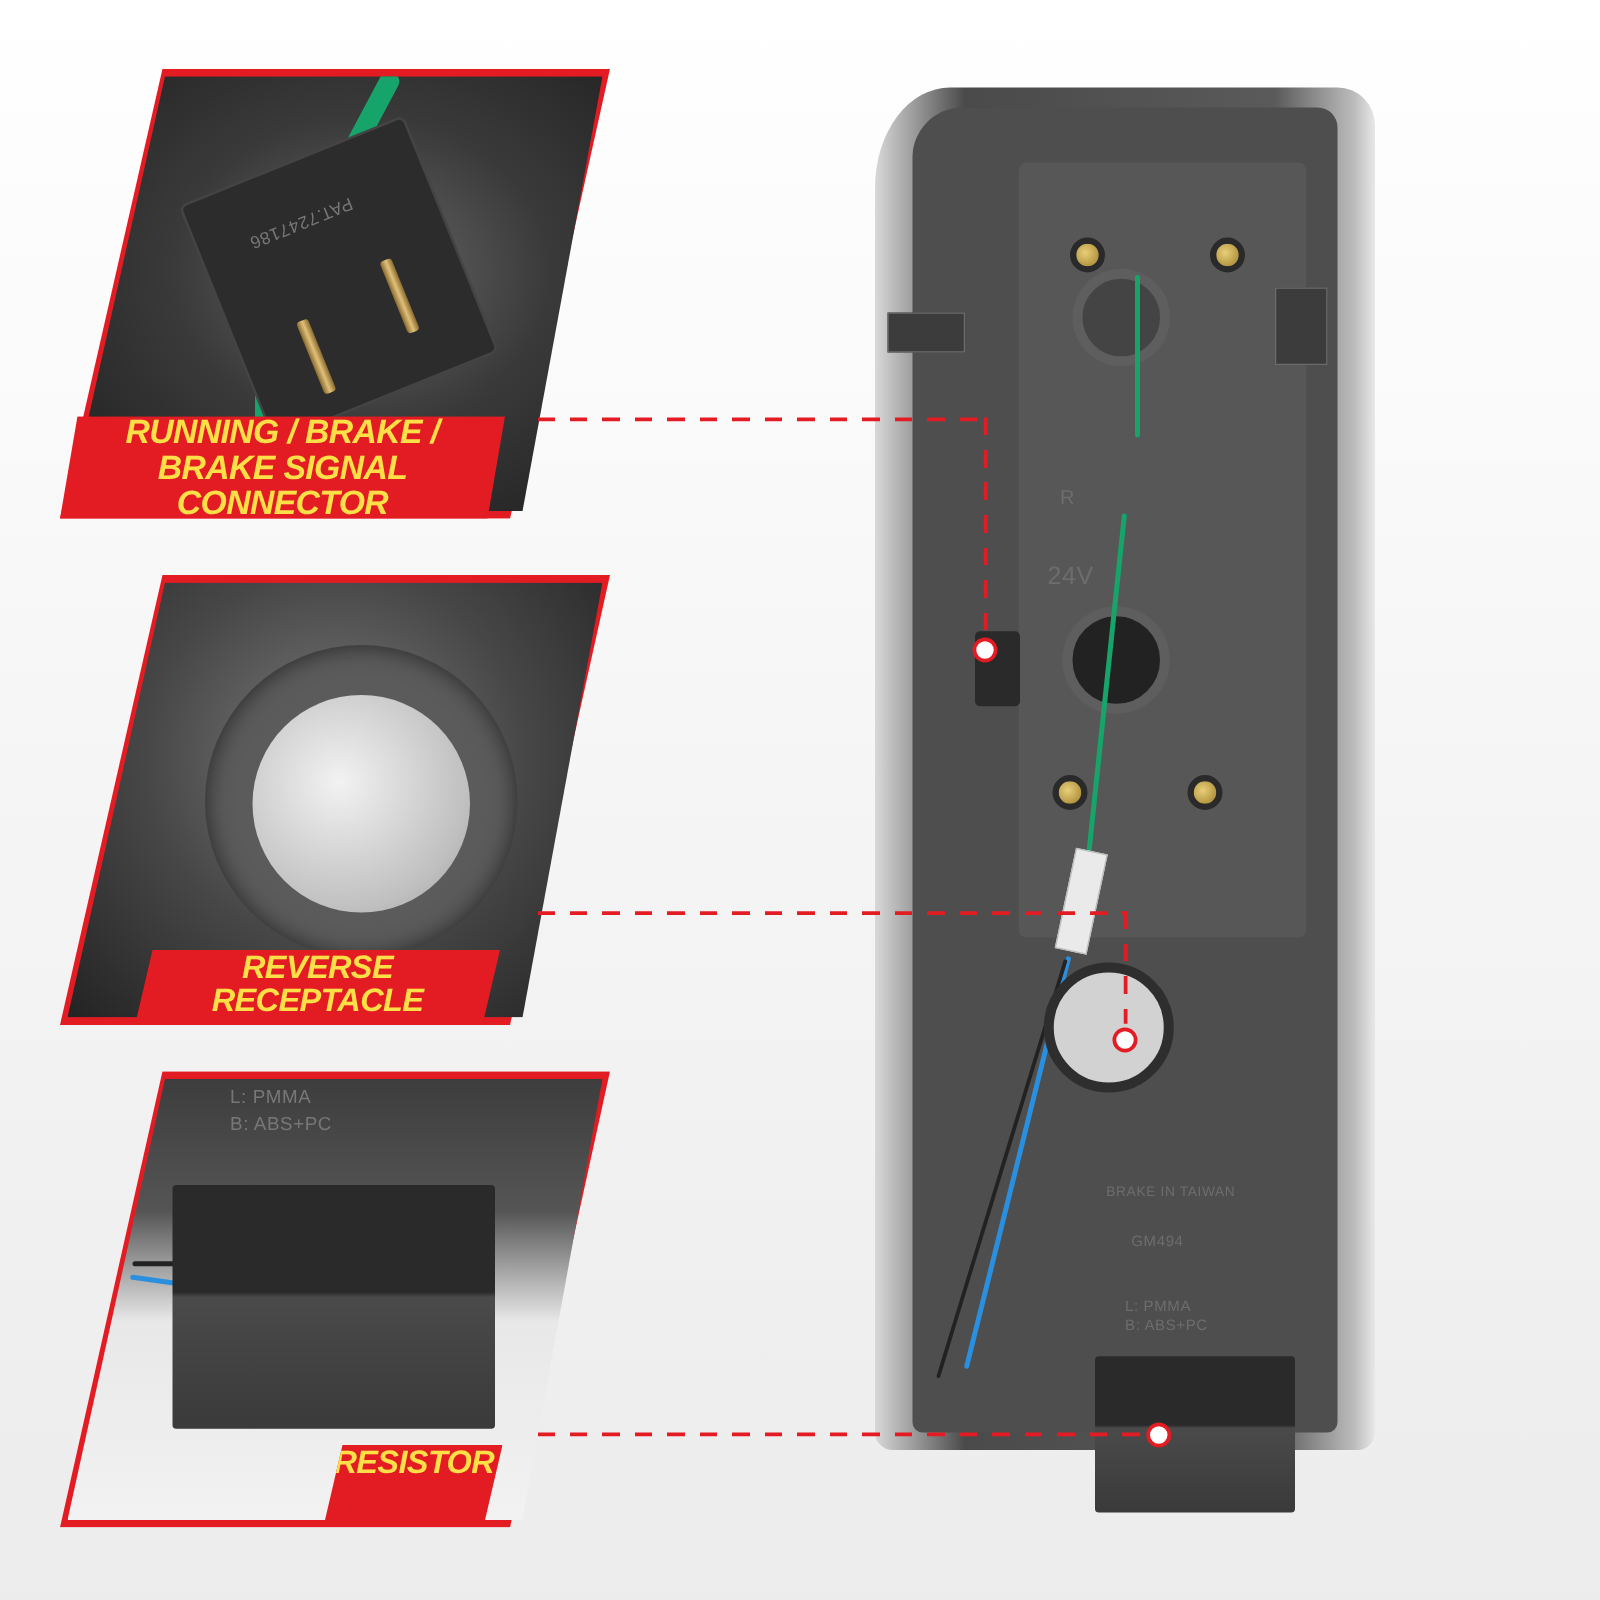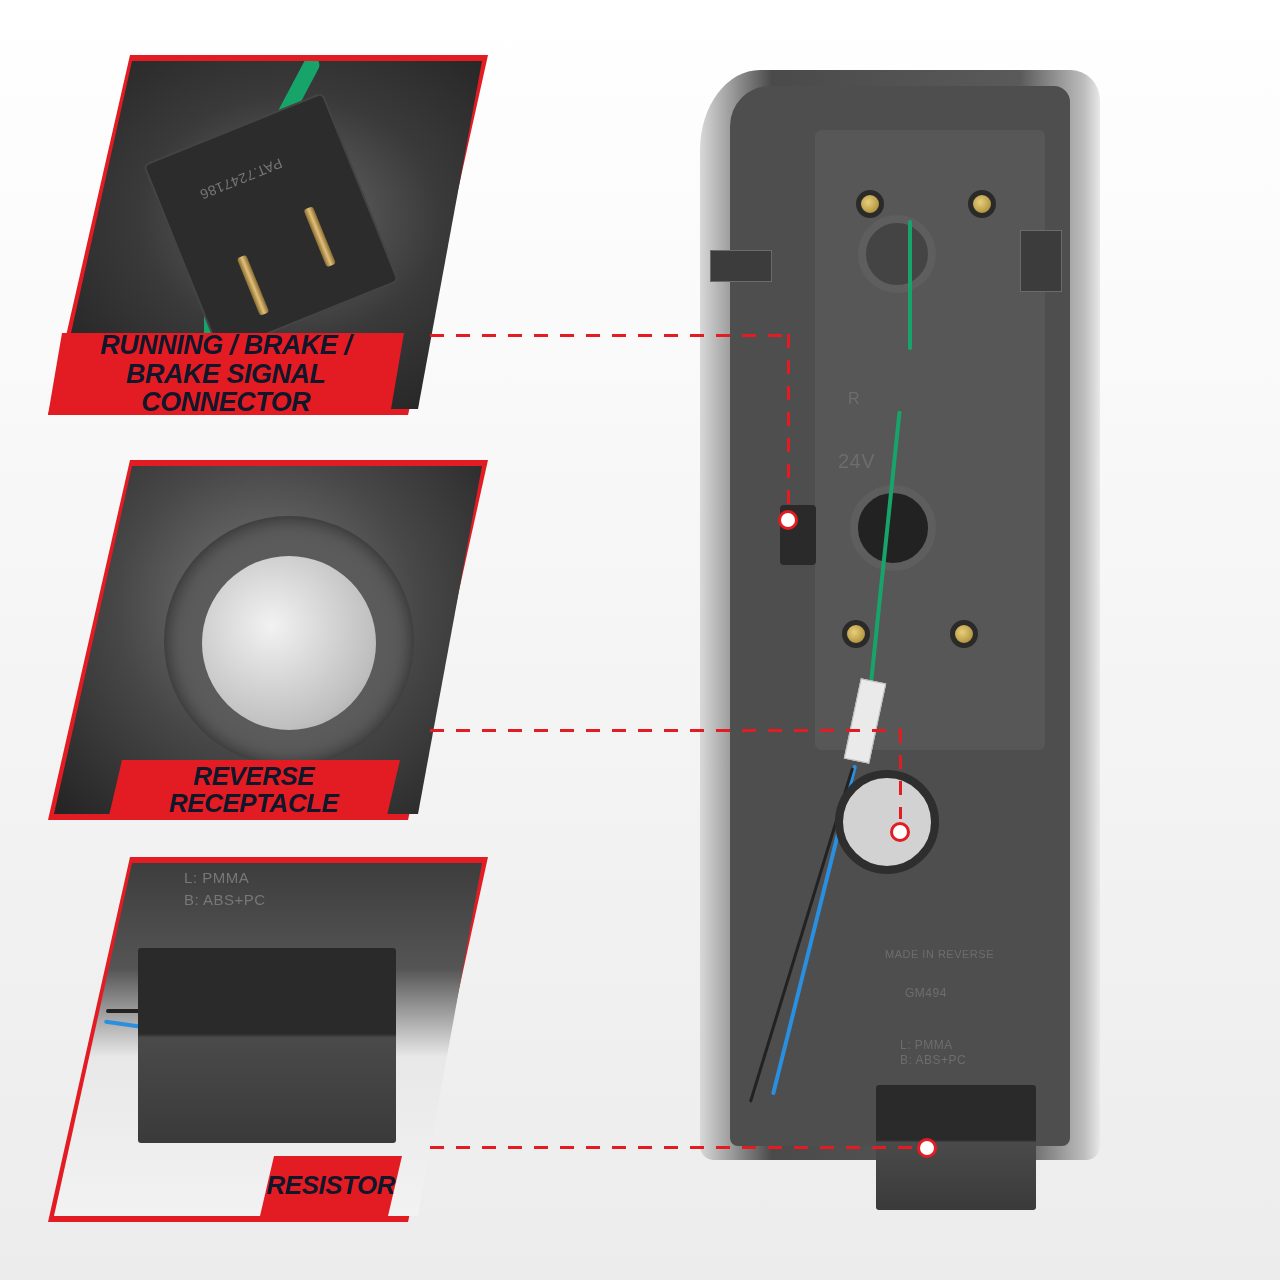--- a/index.html
+++ b/index.html
@@ -7,22 +7,22 @@
        background:linear-gradient(180deg,#ffffff 0%,#f4f4f4 55%,#ececec 100%);
        font-family:"Liberation Sans",sans-serif;}
   .abs{position:absolute;}
 
   
   .panel{position:absolute;}
   .panel .frame{position:absolute;inset:0;background:var(--red);
        clip-path:polygon(var(--tl) 0,100% 0,var(--br) 100%,0 100%);}
   .panel .photo{position:absolute;inset:6px;
        clip-path:polygon(calc(var(--tl) - 4px) 0,100% 0,calc(var(--br) + 4px) 100%,0 100%);}
-  .panel .label{position:absolute;background:var(--red);color:#0f172a;font-weight:700;font-style:italic;
-       text-align:center;letter-spacing:-0.5px;display:flex;align-items:center;justify-content:center;line-height:1.05;}
+  .panel .label{position:absolute;background:var(--red);color:#fde047;font-weight:700;font-style:italic;
+       text-align:center;letter-spacing:-0.5px;display:flex;justify-content:center;line-height:1.05;}
 
   
   #p1 .photo{background:radial-gradient(ellipse at 55% 45%,#6a6a6a 0%,#3a3a3a 45%,#1e1e1e 100%);}
   #p2 .photo{background:radial-gradient(ellipse at 50% 40%,#7a7a7a 0%,#474747 50%,#232323 100%);}
   #p3 .photo{background:linear-gradient(180deg,#3d3d3d 0%,#555 30%,#e8e8e8 55%,#f2f2f2 100%);}
 
   
   .conn{position:absolute;background:#2c2c2c;border:2px solid #444;border-radius:6px;transform:rotate(-22deg);}
   .pin{position:absolute;width:10px;height:62px;background:linear-gradient(90deg,#8a6b2f,#e0c07a,#8a6b2f);border-radius:3px;}
   .wire-g{position:absolute;background:#17a46b;border-radius:8px;}
@@ -122,21 +122,21 @@
 
     <div class="wire-g" style="left:208px;top:150px;width:4px;height:130px;"></div>
     <div class="wire-g" style="left:183px;top:340px;width:4px;height:280px;transform:rotate(6deg);"></div>
     <div class="abs" style="left:80px;top:435px;width:36px;height:60px;background:#2a2a2a;border-radius:4px;"></div>
     <div class="abs" style="left:152px;top:610px;width:24px;height:80px;background:#eaeaea;border:1px solid #bbb;transform:rotate(12deg);"></div>
     <div class="wire-b" style="left:112px;top:690px;width:4px;height:340px;transform:rotate(14deg);"></div>
     <div class="wire-k" style="left:100px;top:690px;width:3px;height:350px;transform:rotate(17deg);"></div>
 
     <div class="socket" style="left:135px;top:700px;width:88px;height:88px;background:#d2d2d2;border-color:#2e2e2e;"></div>
 
-    <div class="emboss" style="left:185px;top:878px;font-size:11px;">MADE IN REVERSE</div>
+    <div class="emboss" style="left:185px;top:878px;font-size:11px;">BRAKE IN TAIWAN</div>
     <div class="emboss" style="left:205px;top:905px;margin-top:11px;">GM494</div>
     <div class="emboss" style="left:200px;top:968px;">L: PMMA</div>
     <div class="emboss" style="left:200px;top:983px;">B: ABS+PC</div>
 
     <div class="resistor" style="left:176px;top:1015px;width:160px;height:125px;"></div>
   </div>
 
   <div class="dash-h" style="left:430px;top:334px;width:358px;"></div>
   <div class="dash-v" style="left:787px;top:334px;width:3px;height:176px;"></div>
   <div class="dot" style="left:778px;top:510px;"></div>

